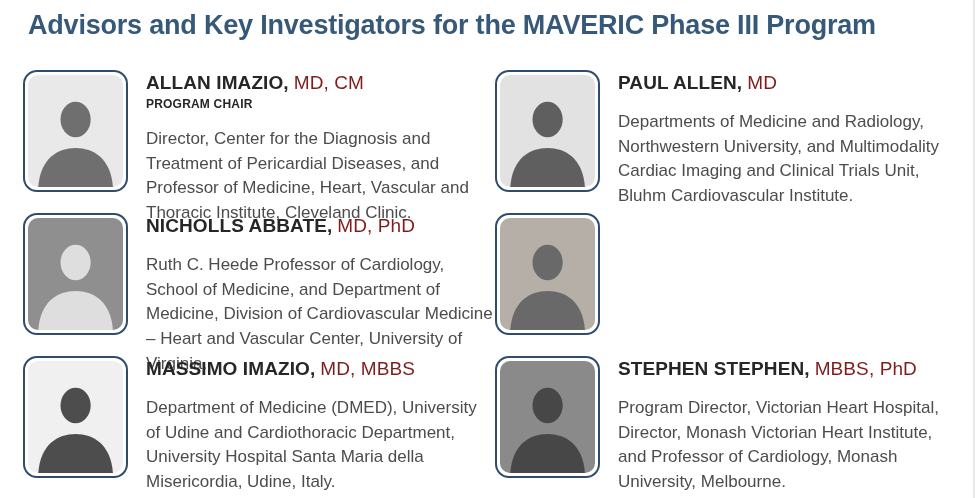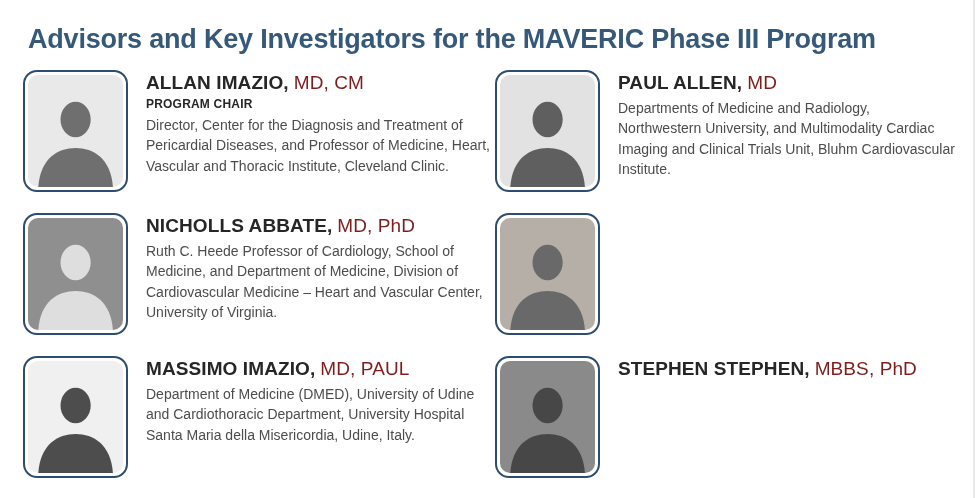--- a/index.html
+++ b/index.html
@@ -7,21 +7,21 @@
   body {
     font-family: "Liberation Sans", sans-serif;
     background: #ffffff;
     position: relative;
     overflow: hidden;
   }
   .page { position: absolute; inset: 0; background: #ffffff; }
 
   .page-title {
     position: absolute;
-    left: 28px; top: 24px;
+    left: 28px; top: 10px;
     font-size: 27px;
     font-weight: 700;
     letter-spacing: -0.2px;
     color: var(--title_blue, #375979);
     white-space: nowrap;
   }
 
   .right-edge {
     position: absolute;
     right: 5px; top: 0; bottom: 0;
@@ -72,24 +72,24 @@
 
   .role {
     font-size: 12px;
     font-weight: 700;
     color: var(--name_text, #262626);
     margin-top: 3px;
     letter-spacing: 0.2px;
   }
 
   .desc {
-    font-size: 14px;
+    font-size: 17px;
     line-height: 1.45;
     color: var(--body_text, #4C4C4C);
-    margin-top: 4px;
+    margin-top: 16px;
     max-width: 350px;
   }
 </style>
 </head>
 <body>
 
 <div class="page">
 
   <h1 class="page-title">Advisors and Key Investigators for the MAVERIC Phase III Program</h1>
 
@@ -164,36 +164,37 @@
       <div class="frame" style="--fg: #4d4d4d;">
         <div class="ph" style="background: rgb(240, 240, 240);">
           <svg viewBox="0 0 100 116">
             <ellipse cx="50" cy="40" rx="17" ry="20" fill="var(--fg,#777)"></ellipse>
             <path d="M8,116 C10,84 30,72 50,72 C70,72 90,84 92,116 Z" fill="var(--fg,#777)"></path>
           </svg>
         </div>
       </div>
       <div class="info">
         <div class="name-line">
-          <span class="nm">MASSIMO IMAZIO,</span><span class="cred">MD, PAUL</span>
+          <span class="nm">MASSIMO IMAZIO,</span><span class="cred">MD, MBBS</span>
         </div>
         <p class="desc">Department of Medicine (DMED), University of Udine and Cardiothoracic Department, University Hospital Santa Maria della Misericordia, Udine, Italy.</p>
       </div>
     </div>
 
     <div class="card">
       <div class="frame" style="--fg: #474747;">
         <div class="ph" style="background: rgb(138, 138, 138);">
           <svg viewBox="0 0 100 116">
             <ellipse cx="50" cy="40" rx="17" ry="20" fill="var(--fg,#777)"></ellipse>
             <path d="M8,116 C10,84 30,72 50,72 C70,72 90,84 92,116 Z" fill="var(--fg,#777)"></path>
           </svg>
         </div>
       </div>
       <div class="info">
         <div class="name-line">
           <span class="nm">STEPHEN STEPHEN,</span><span class="cred">MBBS, PhD</span>
         </div>
+        <p class="desc">Program Director, Victorian Heart Hospital, Director, Monash Victorian Heart Institute, and Professor of Cardiology, Monash University, Melbourne.</p>
       </div>
     </div>
 
   </div>
 </div>
 
 </body></html>

